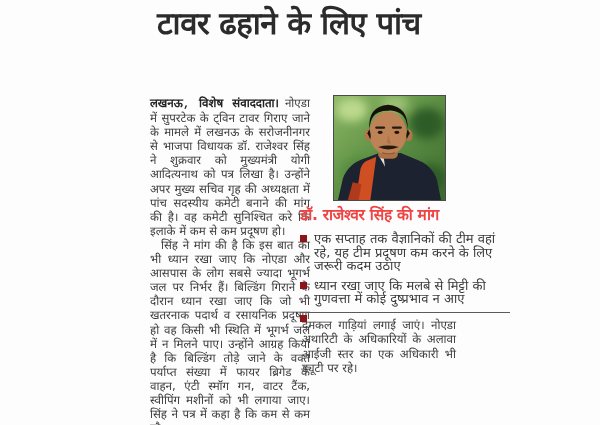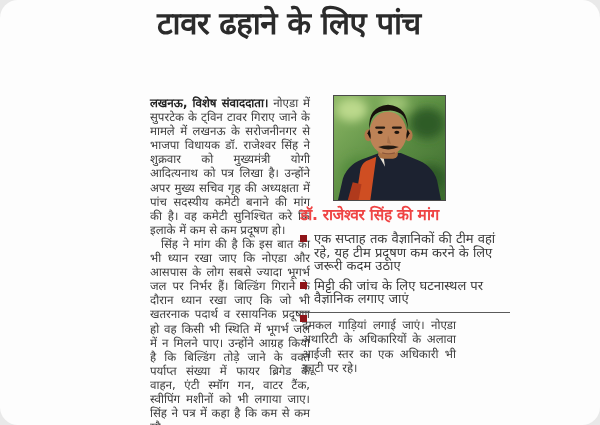--- a/index.html
+++ b/index.html
@@ -1,34 +1,33 @@
 <!DOCTYPE html>
 <html><head>
 <meta charset="utf-8">
 <style>
   * { margin:0; padding:0; box-sizing:border-box; }
   html,body { background:#e9e9e9; }
   .page {
     position:relative; width:600px; height:425px; background:#fdfdfd;
     font-family:"DejaVu Sans", sans-serif; color:#3a3a3a; overflow:hidden;
     margin:0 auto;
-    border-radius:18px;
   }
   .headline {
     position:absolute; left:157px; top:2px; width:360px;
     font-weight:bold; font-size:31px; line-height:43px; color:#2b2b2b;
     letter-spacing:-0.5px;
   }
   .col1 {
     position:absolute; left:150px; top:96px; width:160px;
     font-size:11.6px; line-height:14.1px; text-align:justify; color:#3a3a3a;
   }
   .col1 p { margin:0; }
   .col1 .p2 { text-indent:11px; }
-  .dateline { font-weight:bold; color:#222; }
+  .dateline { font-weight:bold; color:#222;font-family:Liberation Mono, monospace; }
   .col2 { position:absolute; left:300px; top:95px; width:212px; }
   .photo {
     display:block; margin-left:33px; width:113px; height:106px;
     border:1px solid #4a4a4a; background:#5d8f44;
   }
   .caption {
     margin-top:5px; font-weight:bold; font-size:15.5px; line-height:19px;
     color:#ef4444; letter-spacing:-0.3px;
   }
   .bullets { margin-top:7px; list-style:none; }
@@ -109,21 +108,22 @@
 
       <path d="M45,52 Q55,49 66,52 Q55,57 45,52 Z" fill="#241a12"></path>
 
       <path d="M49,58 Q55,60 62,58" stroke="#8c5639" stroke-width="1.4" fill="none"></path>
     </svg>
 
     <div class="caption">डॉ. राजेश्वर सिंह की मांग</div>
 
     <ul class="bullets">
       <li><span class="sq"></span><span>एक सप्ताह तक वैज्ञानिकों की टीम वहां रहे, यह टीम प्रदूषण कम करने के लिए जरूरी कदम उठाए</span></li>
-      <li><span class="sq"></span><span>मिट्टी की जांच के लिए घटनास्थल पर वैज्ञानिक लगाए जाएं</span></li>
+      <li><span class="sq"></span><span>ध्यान रखा जाए कि मलबे से मिट्टी की गुणवत्ता में कोई दुष्प्रभाव न आए</span></li>
+      <li><span class="sq"></span></li>
       <li><span class="sq"></span></li>
     </ul>
 
     <div class="divider"></div>
 
     <p class="p3">दमकल गाड़ियां लगाई जाएं। नोएडा अथारिटी के अधिकारियों के अलावा आईजी स्तर का एक अधिकारी भी ड्यूटी पर रहे।</p>
 
   </div>
 
 </div>

